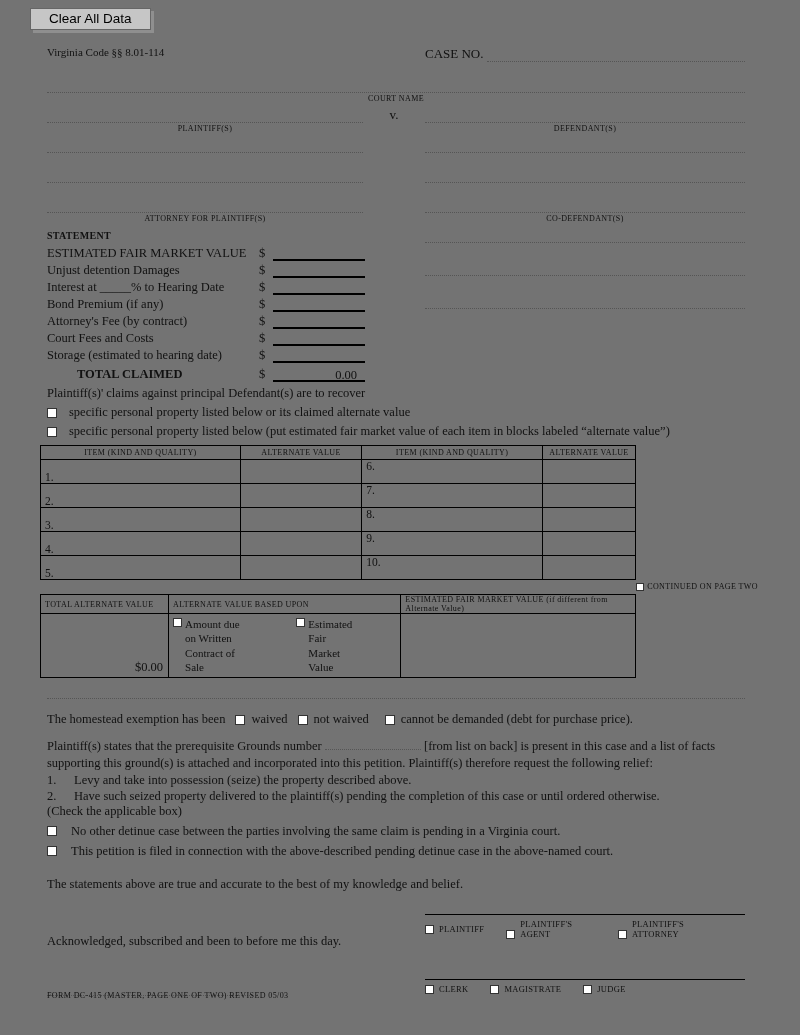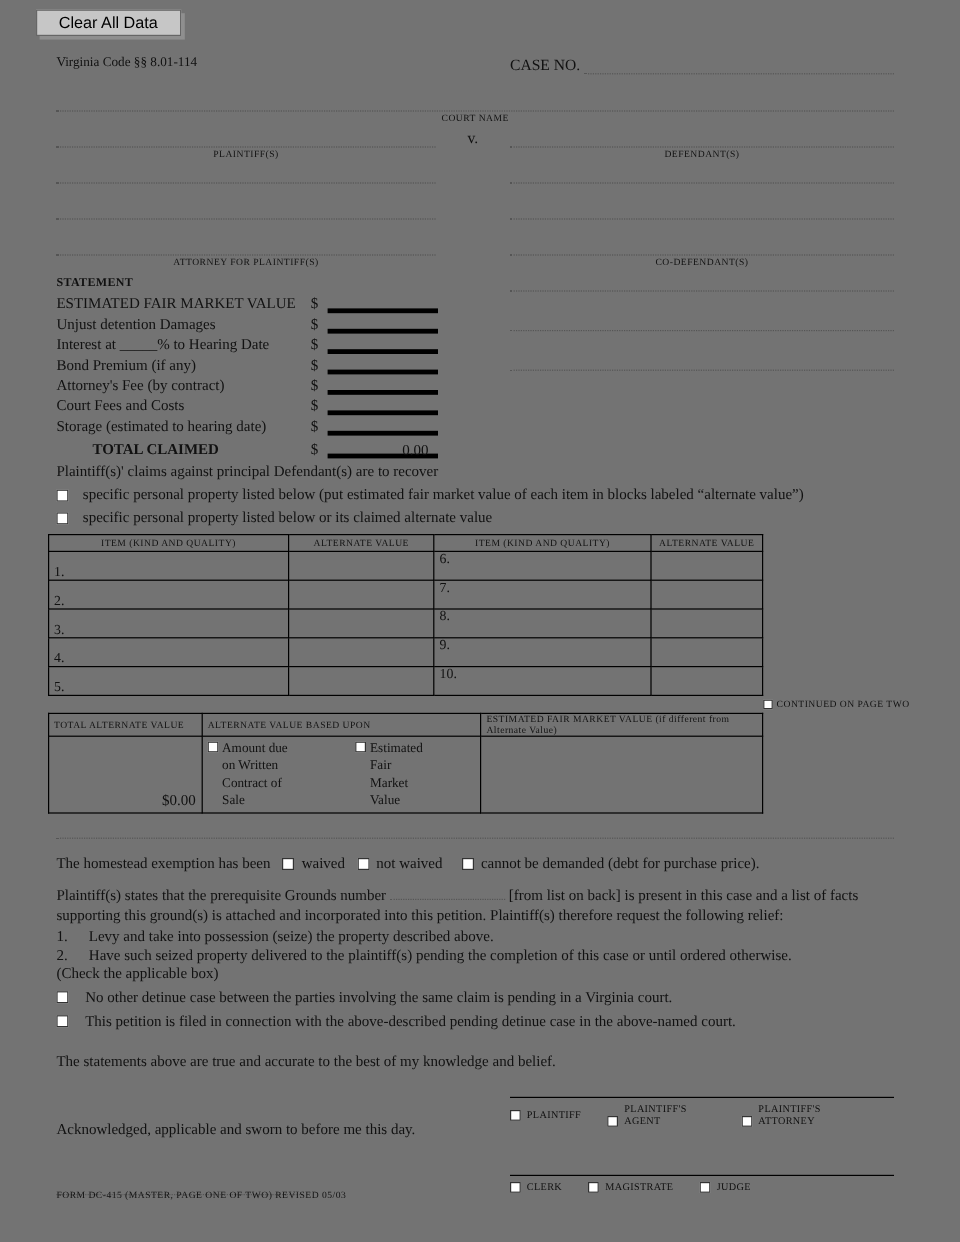--- a/index.html
+++ b/index.html
@@ -42,21 +42,21 @@
   .flabel { height:11px; line-height:11px; font-size:8px; letter-spacing:.4px; text-align:center; }
   .vcell { display:flex; flex-direction:column; justify-content:flex-end; text-align:center; height:30px; font-size:13px; }
   .vcell .spacer { height:11px; }
 
   
   .stmt-grid { display:grid; grid-template-columns:378px 1fr; margin-top:6px; }
   .stmt-head { font-size:10px; font-weight:bold; letter-spacing:.3px; margin-bottom:4px; }
   .srow { display:flex; align-items:flex-end; height:16px; margin-bottom:1px; }
   .slabel { width:212px; }
   .dollar { width:14px; }
-  .sline { width:92px; border-bottom:4px solid #000000; height:14px; }
+  .sline { width:92px; border-bottom:2px solid #000000; height:14px; }
   .total-row { display:flex; align-items:flex-end; height:18px; margin-top:1px; }
   .tlabel { width:182px; margin-left:30px; font-weight:bold; }
   .sline.value { text-align:right; padding-right:8px; }
   .stmt-right .dotl { margin-bottom:20px; }
 
   .claims-intro { margin-top:4px; }
   .cbrow { display:flex; align-items:center; margin-top:4px; }
   .cb { width:10px; height:10px; border:1px solid #333; display:inline-block; flex:none; background:#fff; }
   .cbrow .cb { margin-right:12px; }
 
@@ -237,25 +237,25 @@
       <div class="stmt-right">
         <div class="dotl"></div>
         <div class="dotl"></div>
         <div class="dotl"></div>
       </div>
     </div>
 
     <div class="claims-intro">Plaintiff(s)' claims against principal Defendant(s) are to recover</div>
     <div class="cbrow">
         <span class="cb"></span>
-        <span>specific personal property listed below (put estimated fair market value of each item in blocks labeled “alternate value”)</span>
+        <span>specific personal property listed below or its claimed alternate value</span>
       </div>
     <div class="cbrow">
         <span class="cb"></span>
-        <span>specific personal property listed below or its claimed alternate value</span>
+        <span>specific personal property listed below (put estimated fair market value of each item in blocks labeled “alternate value”)</span>
       </div>
 
     <table class="items-table">
       <colgroup>
           <col style="width:247px">
           <col style="width:143px">
           <col style="width:222px">
           <col style="width:106px">
         </colgroup>
       <thead>
@@ -379,21 +379,21 @@
       <div class="cbrow">
           <span class="cb"></span>
           <span>This petition is filed in connection with the above-described pending detinue case in the above-named court.</span>
         </div>
     </div>
 
     <div class="truth">The statements above are true and accurate to the best of my knowledge and belief.</div>
 
     <div class="sig-grid">
       <div class="sig-left">
-        <div class="ack">Acknowledged, applicable and sworn to before me this day.</div>
+        <div class="ack">Acknowledged, subscribed and been to before me this day.</div>
         <div class="datefield">
           <div class="dotl"></div>
 
         </div>
       </div>
       <div class="sig-right">
         <div class="sigline sig1"></div>
         <div class="sig-cbrow">
           <span class="sigopt">
               <span class="cb"></span>

